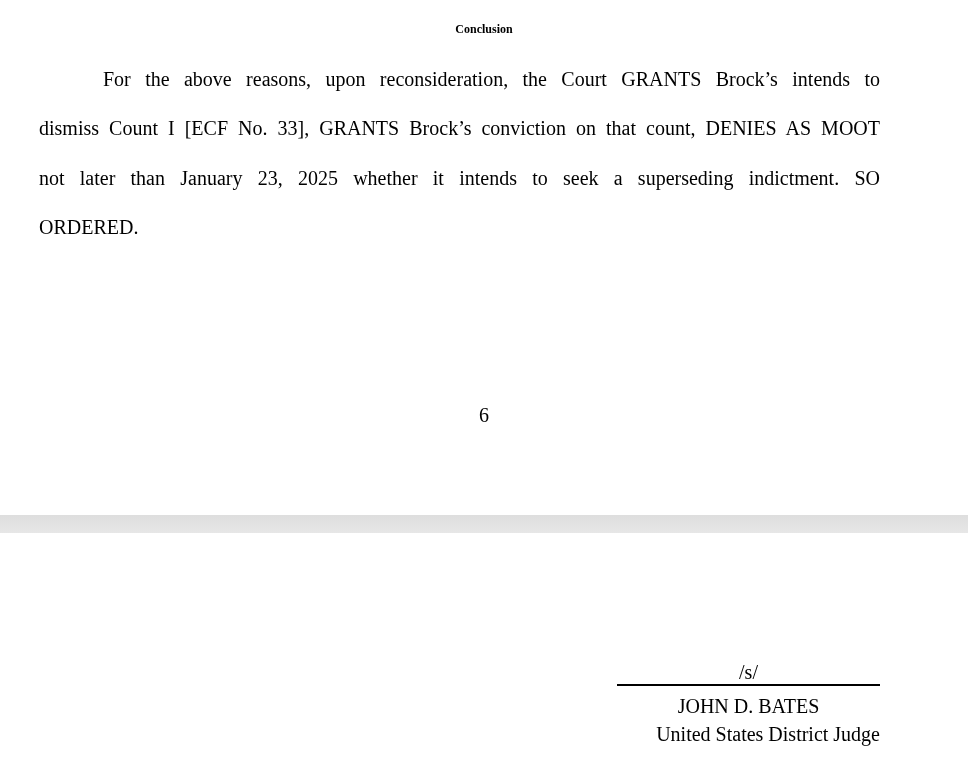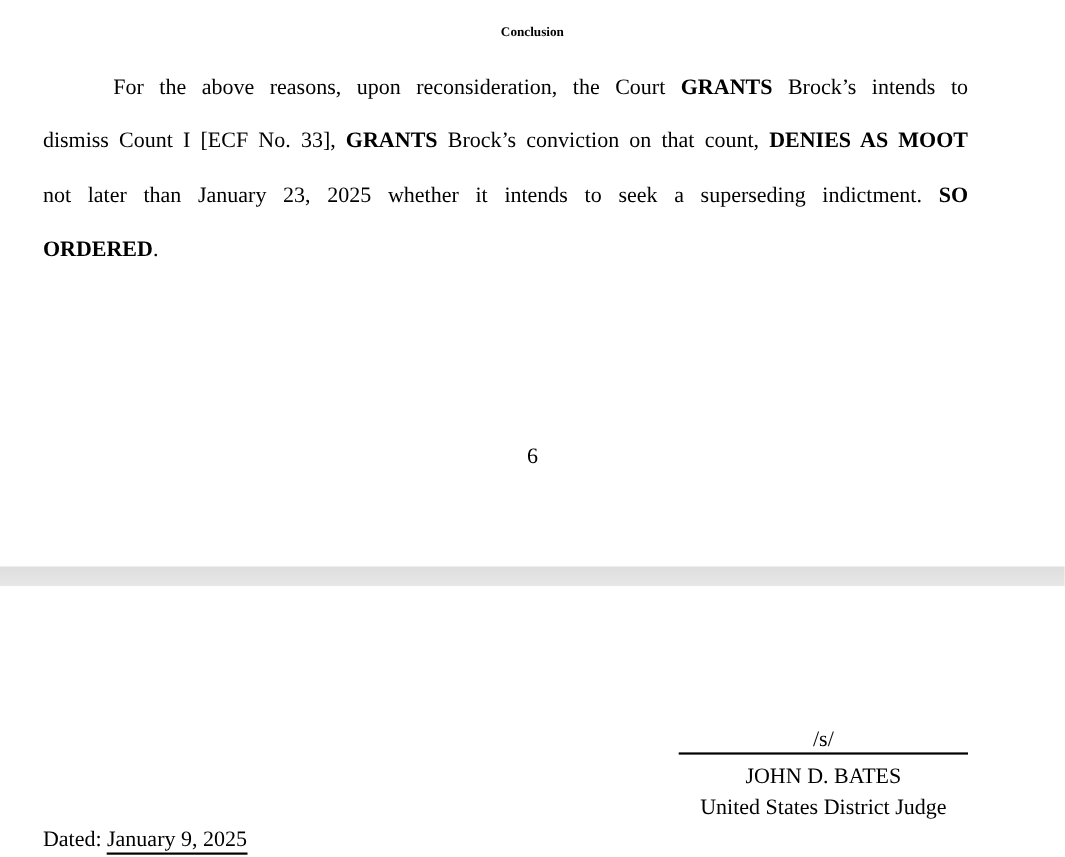--- a/index.html
+++ b/index.html
@@ -20,21 +20,21 @@
     text-align: center; font-weight: bold; font-size: 12px; line-height: 24px;
   }
 
   .paragraph {
     position: absolute; top: 55px; left: 39px; width: 841px;
     font-size: 20px; line-height: 49.3px;
   }
   .line { text-align: justify; text-align-last: justify; }
   .line.indent { text-indent: 64px; }
   .line.last { text-align: right; text-align-last: left; }
-  .b { font-weight: bold; }
+  .b { font-weight: normal; }
 
   .page-number {
     position: absolute; top: 403px; left: 0; width: 100%;
     text-align: center; font-size: 20px; line-height: 24px;
   }
 
   
   .page-gap {
     position: absolute; top: 515px; left: 0; width: 968px; height: 18px;
     background: linear-gradient(#dedede, #e7e7e7);
@@ -42,21 +42,21 @@
 
   
   .page-2 { position: absolute; top: 533px; left: 0; width: 968px; height: 246px; background: #fff; }
 
   .signature-block {
     position: absolute; top: 127px; left: 617px; width: 263px;
     text-align: center; font-size: 20px;
   }
   .sig-s { line-height: 24px; border-bottom: 2px solid #000; }
   .sig-name { margin-top: 6px; line-height: 28px; }
-  .sig-title { line-height: 28px; }
+  .sig-title { line-height: 28px; text-align: right; }
 
   .dated {
     position: absolute; top: 216px; left: 39px;
     font-size: 20px; line-height: 28px;
   }
   .dated .date-underline { border-bottom: 2px solid #000; padding-bottom: 1px; }
 </style>
 </head>
 <body>
 
@@ -79,16 +79,15 @@
   <div class="page-gap"></div>
 
   <div class="page-2">
 
     <div class="signature-block">
       <div class="sig-s">/s/</div>
       <div class="sig-name">JOHN D. BATES</div>
       <div class="sig-title">United States District Judge</div>
     </div>
 
-    <div class="dated"><span>Dated: </span><span class="date-underline">January 9, 2025</span></div>
   </div>
 
 </div>
 
 </body></html>

